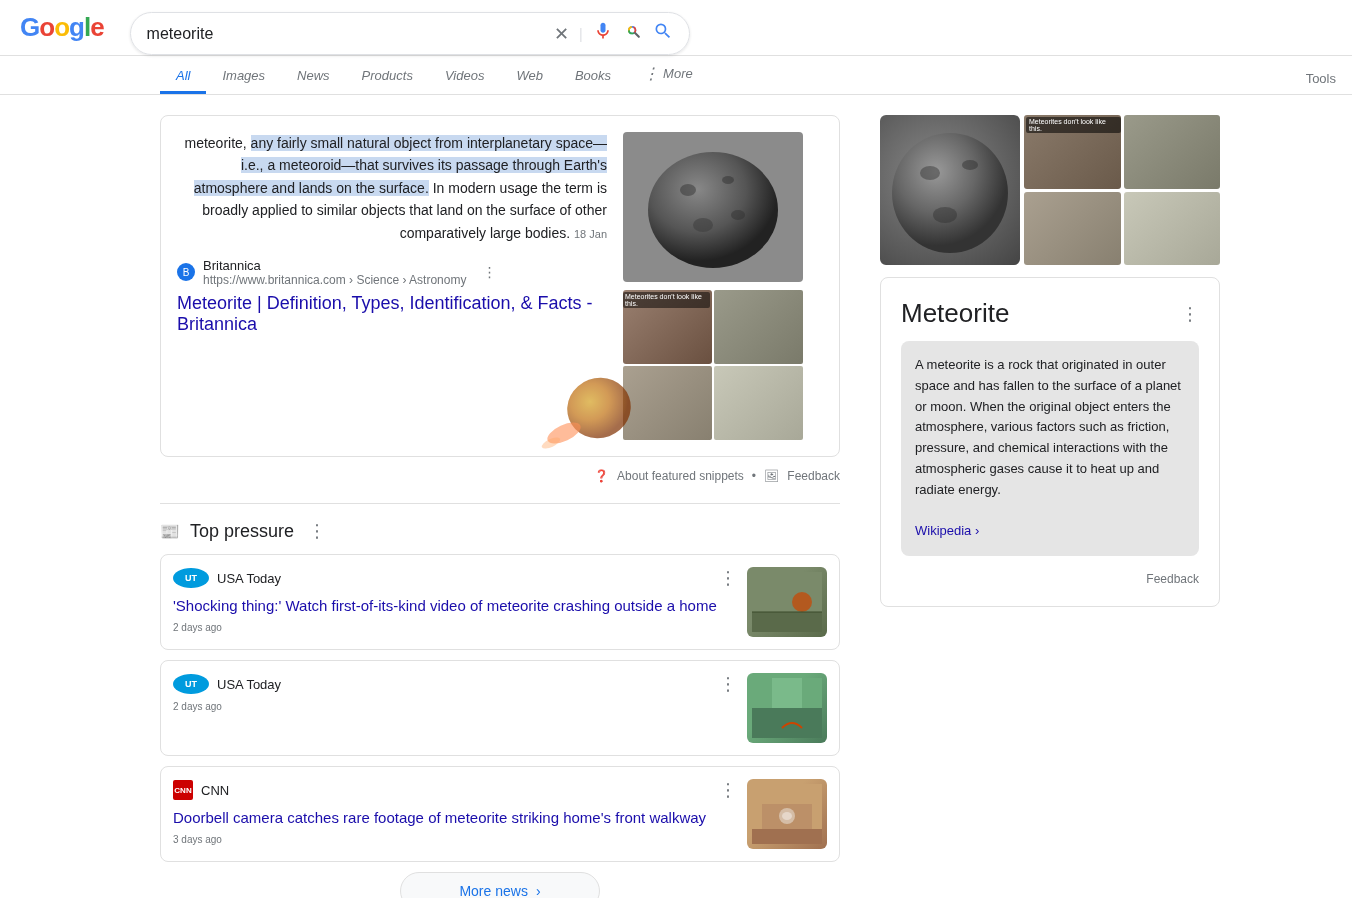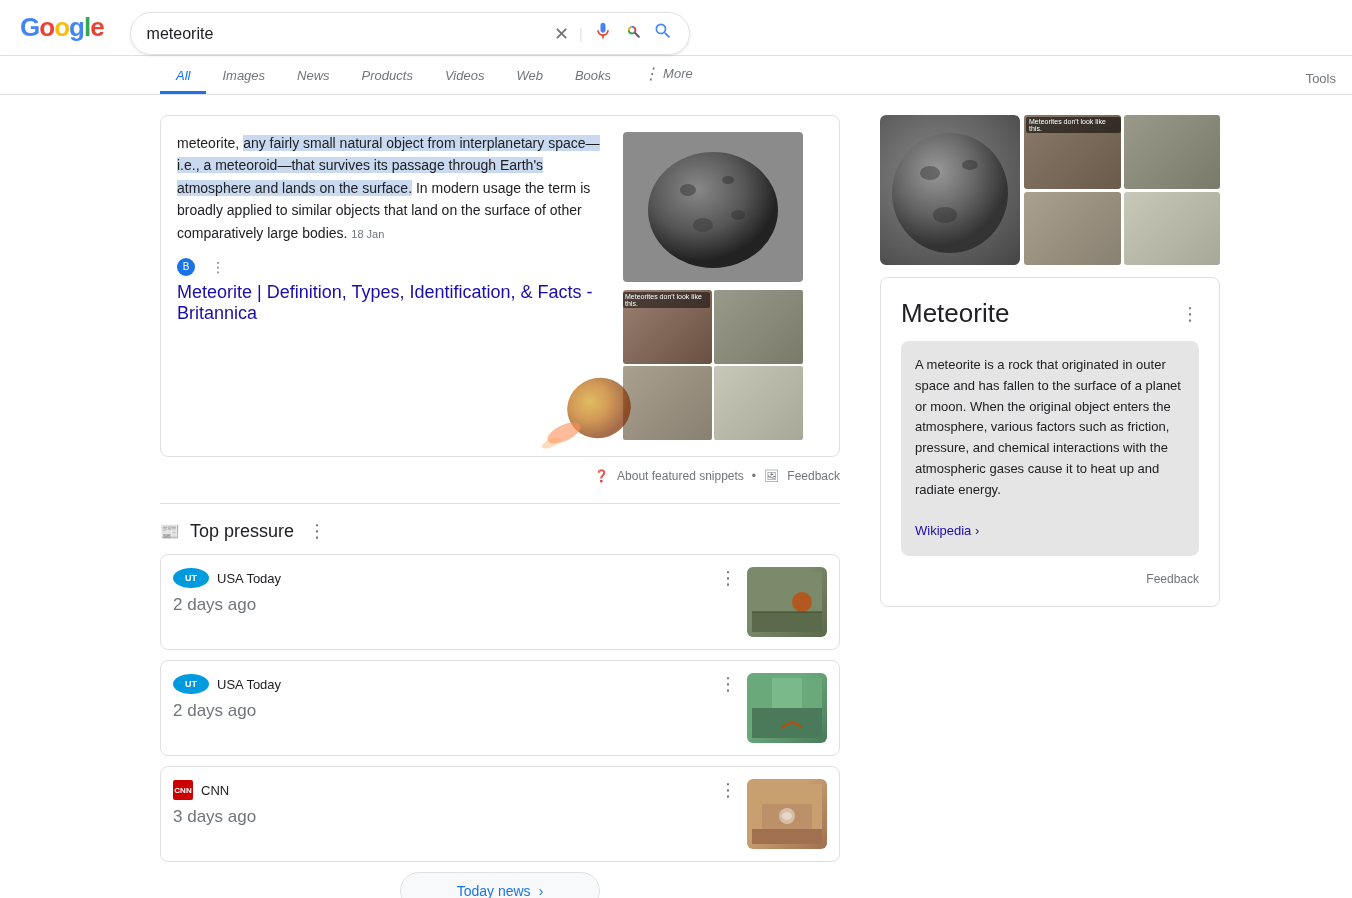--- a/index.html
+++ b/index.html
@@ -108,20 +108,21 @@
       gap: 16px;
       position: relative;
       overflow: hidden;
     }
     #snippet-text-col { flex: 1; }
     #snippet-text {
       font-size: 14px;
       line-height: 1.6;
       color: #202124;
       margin-bottom: 14px;
+      text-align: right;
     }
     .snippet-highlight {
       background: #c8d9f0;
       font-weight: 500;
     }
     #snippet-source {
       display: flex;
       align-items: center;
       gap: 8px;
       margin-bottom: 6px;
@@ -261,21 +262,21 @@
     }
     .news-source-name { font-size: 13px; color: #202124; }
     .news-card-dots { color: #70757a; cursor: pointer; margin-left: auto; font-size: 18px; }
     .news-headline {
       font-size: 15px;
       color: #1a0dab;
       cursor: pointer;
       line-height: 1.4;
       margin-bottom: 6px;
     }
-    .news-time { font-size: 17px; color: #70757a; }
+    .news-time { font-size: 10px; color: #70757a; }
     .news-thumb {
       width: 80px;
       height: 70px;
       border-radius: 6px;
       background: #c5c5c5;
       flex-shrink: 0;
       overflow: hidden;
       display: flex;
       align-items: center;
       justify-content: center;
@@ -446,20 +447,24 @@
           <ellipse cx="12" cy="90" rx="10" ry="4" fill="#ff8020" opacity="0.4" transform="rotate(-25 12 90)"></ellipse>
         </svg>
       </div>
       <div id="snippet-text-col">
         <p id="snippet-text">
           <span>meteorite, </span><span class="snippet-highlight">any fairly small natural object from interplanetary space—i.e., a meteoroid—that survives its passage through Earth's atmosphere and lands on the surface.</span><span> In modern usage the term is broadly applied to similar objects that land on the surface of other comparatively large bodies.</span>
           <span style="font-size:11px;color:#70757a;"> 18 Jan</span>
         </p>
         <div id="snippet-source">
           <div class="source-icon">B</div>
+          <div>
+            <div class="source-name">Britannica</div>
+            <div class="source-url">https://www.britannica.com › Science › Astronomy</div>
+          </div>
           <span style="color:#70757a;margin-left:8px;cursor:pointer;">⋮</span>
         </div>
         <a id="snippet-link" href="#">Meteorite | Definition, Types, Identification, &amp; Facts - Britannica</a>
       </div>
       <div id="snippet-images">
 
         <div class="snippet-img-top">
           <svg width="170" height="145" viewBox="0 0 170 145">
             <defs>
               <radialGradient id="rock" cx="38%" cy="32%" r="62%">
@@ -503,20 +508,21 @@
       <span class="three-dots">⋮</span>
     </div>
 
     <div class="news-card">
       <div class="news-card-content">
         <div class="news-source-row">
           <div class="usa-today-icon">UT</div>
           <span class="news-source-name">USA Today</span>
           <span class="news-card-dots">⋮</span>
         </div>
+        <div class="news-headline">'Shocking thing:' Watch first-of-its-kind video of meteorite crashing outside a home</div>
         <div class="news-time">2 days ago</div>
       </div>
       <div class="news-thumb thumb-1">
         <svg width="70" height="60" viewBox="0 0 70 60">
           <rect width="70" height="60" fill="#7a8a6a"></rect>
           <circle cx="50" cy="30" r="10" fill="#cc4400" opacity="0.7"></circle>
           <rect x="0" y="40" width="70" height="20" fill="#5a6a4a"></rect>
           <line x1="0" y1="40" x2="70" y2="40" stroke="#3a4a2a" stroke-width="1"></line>
         </svg>
       </div>
@@ -541,35 +547,36 @@
       </div>
     </div>
 
     <div class="news-card">
       <div class="news-card-content">
         <div class="news-source-row">
           <div class="cnn-icon">CNN</div>
           <span class="news-source-name">CNN</span>
           <span class="news-card-dots">⋮</span>
         </div>
+        <div class="news-headline">Doorbell camera catches rare footage of meteorite striking home's front walkway</div>
         <div class="news-time">3 days ago</div>
       </div>
       <div class="news-thumb thumb-3">
         <svg width="70" height="60" viewBox="0 0 70 60">
           <rect width="70" height="60" fill="#c8a070"></rect>
           <rect x="0" y="45" width="70" height="15" fill="#a07050"></rect>
           <rect x="10" y="20" width="50" height="25" fill="#b08060" opacity="0.5"></rect>
           <circle cx="35" cy="32" r="8" fill="#e0d0c0" opacity="0.7"></circle>
           <ellipse cx="35" cy="32" rx="5" ry="4" fill="#ffffff" opacity="0.4"></ellipse>
         </svg>
       </div>
     </div>
 
     <div id="more-news-btn">
-      <span>Today news</span>
+      <span>More news</span>
       <span>›</span>
     </div>
 
   </div>
 
   <div id="right-col">
 
     <div id="right-images">
       <div class="right-img-main">
         <svg width="140" height="150" viewBox="0 0 140 150">

